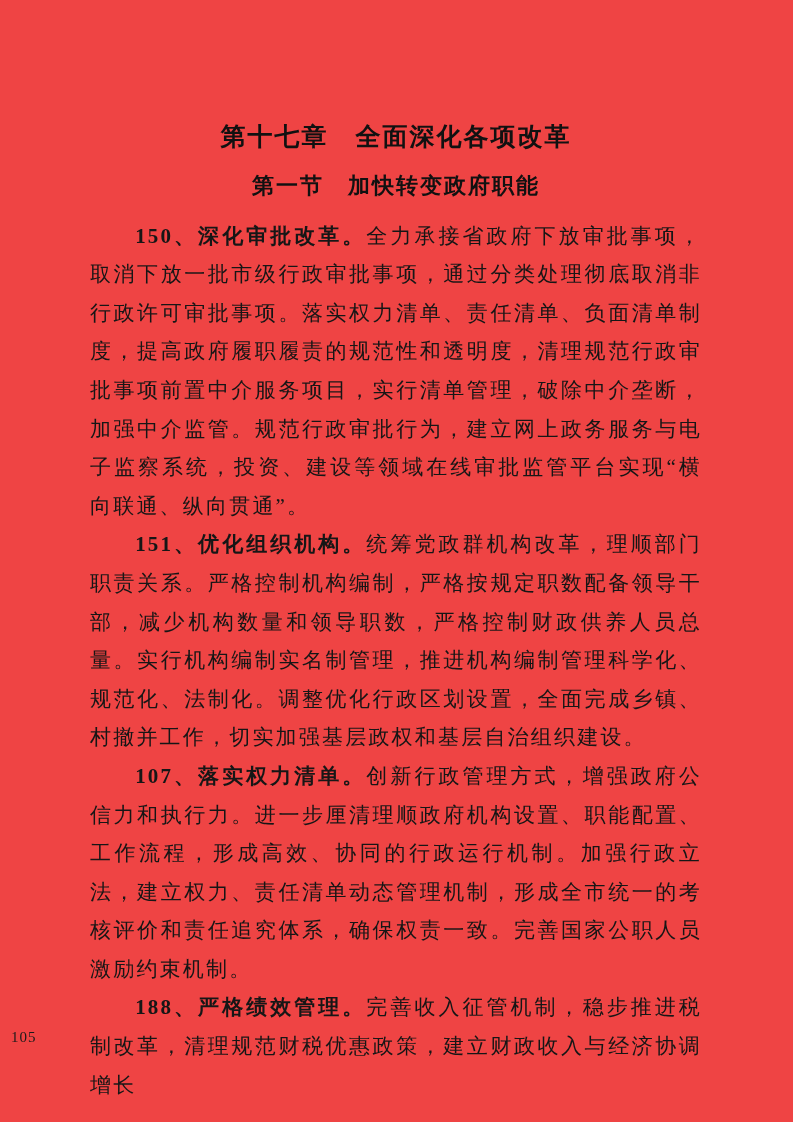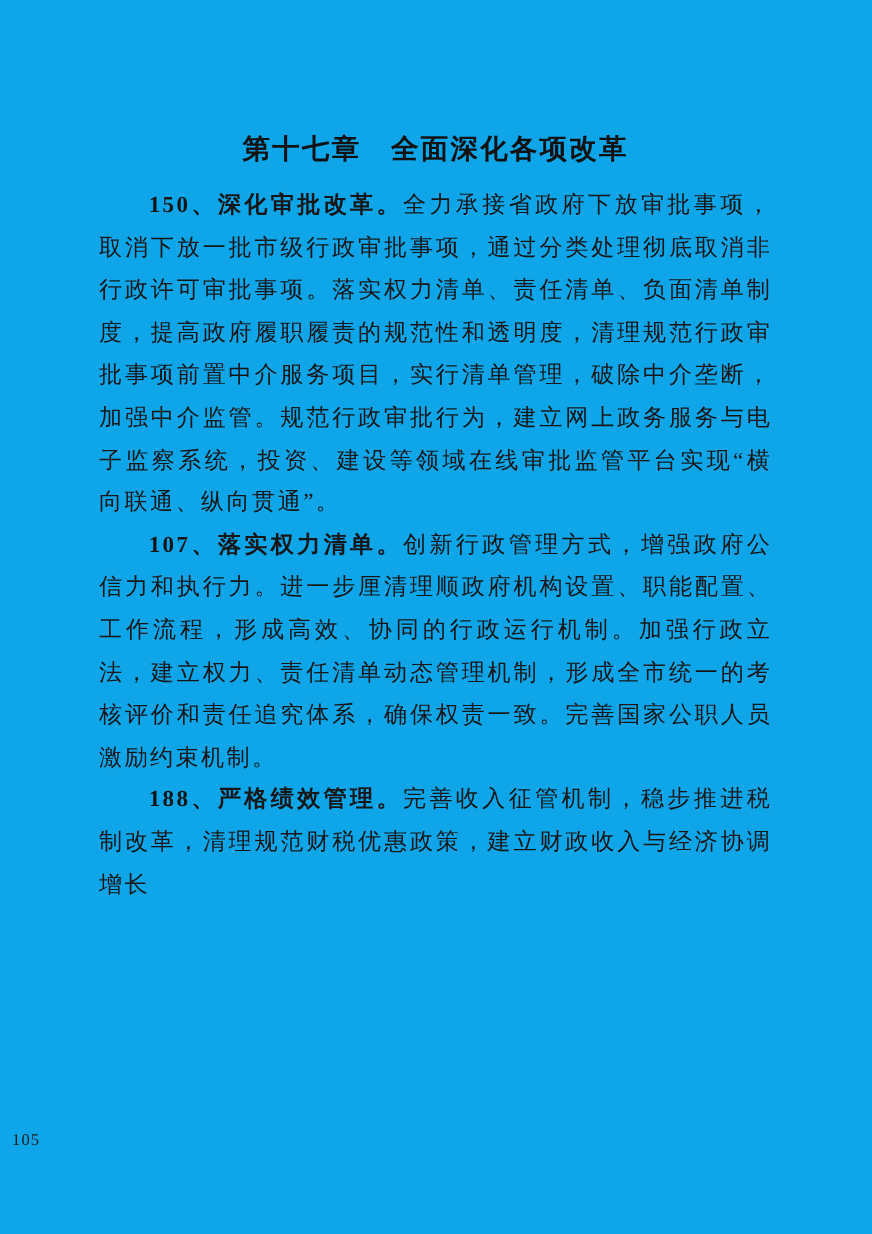--- a/index.html
+++ b/index.html
@@ -7,21 +7,21 @@
   html, body { background: #ffffff; }
   body {
     font-family: "Liberation Serif", "DejaVu Serif", serif;
     color: #141414;
   }
   .page {
     position: relative;
     width: 793px;
     height: 1122px;
     margin: 0 auto;
-    background: #0ea5e9;
+    background: #ef4444;
     overflow: hidden;
   }
   .content {
     padding: 121px 91px 0 90px;
   }
   .chapter-title {
     text-align: center;
     font-family: "Liberation Sans", "DejaVu Sans", sans-serif;
     font-size: 25px;
     font-weight: 700;
@@ -70,25 +70,27 @@
   }
 </style>
 </head>
 <body>
 
 <div class="page">
   <div class="content">
 
     <h1 class="chapter-title">第十七章　全面深化各项改革</h1>
 
+    <h2 class="section-title">第一节　加快转变政府职能</h2>
 
     <div class="body-text">
 
       <p><span class="para-number">150、</span><span class="para-lead">深化审批改革。</span><span>全力承接省政府下放审批事项，取消下放一批市级行政审批事项，通过分类处理彻底取消非行政许可审批事项。落实权力清单、责任清单、负面清单制度，提高政府履职履责的规范性和透明度，清理规范行政审批事项前置中介服务项目，实行清单管理，破除中介垄断，加强中介监管。规范行政审批行为，建立网上政务服务与电子监察系统，投资、建设等领域在线审批监管平台实现“横向联通、纵向贯通”。</span></p>
 
+      <p><span class="para-number">151、</span><span class="para-lead">优化组织机构。</span><span>统筹党政群机构改革，理顺部门职责关系。严格控制机构编制，严格按规定职数配备领导干部，减少机构数量和领导职数，严格控制财政供养人员总量。实行机构编制实名制管理，推进机构编制管理科学化、规范化、法制化。调整优化行政区划设置，全面完成乡镇、村撤并工作，切实加强基层政权和基层自治组织建设。</span></p>
 
       <p><span class="para-number">107、</span><span class="para-lead">落实权力清单。</span><span>创新行政管理方式，增强政府公信力和执行力。进一步厘清理顺政府机构设置、职能配置、工作流程，形成高效、协同的行政运行机制。加强行政立法，建立权力、责任清单动态管理机制，形成全市统一的考核评价和责任追究体系，确保权责一致。完善国家公职人员激励约束机制。</span></p>
 
       <p><span class="para-number">188、</span><span class="para-lead">严格绩效管理。</span><span>完善收入征管机制，稳步推进税制改革，清理规范财税优惠政策，建立财政收入与经济协调增长</span></p>
 
     </div>
   </div>
 
   <div class="page-number">105</div>
 </div>

